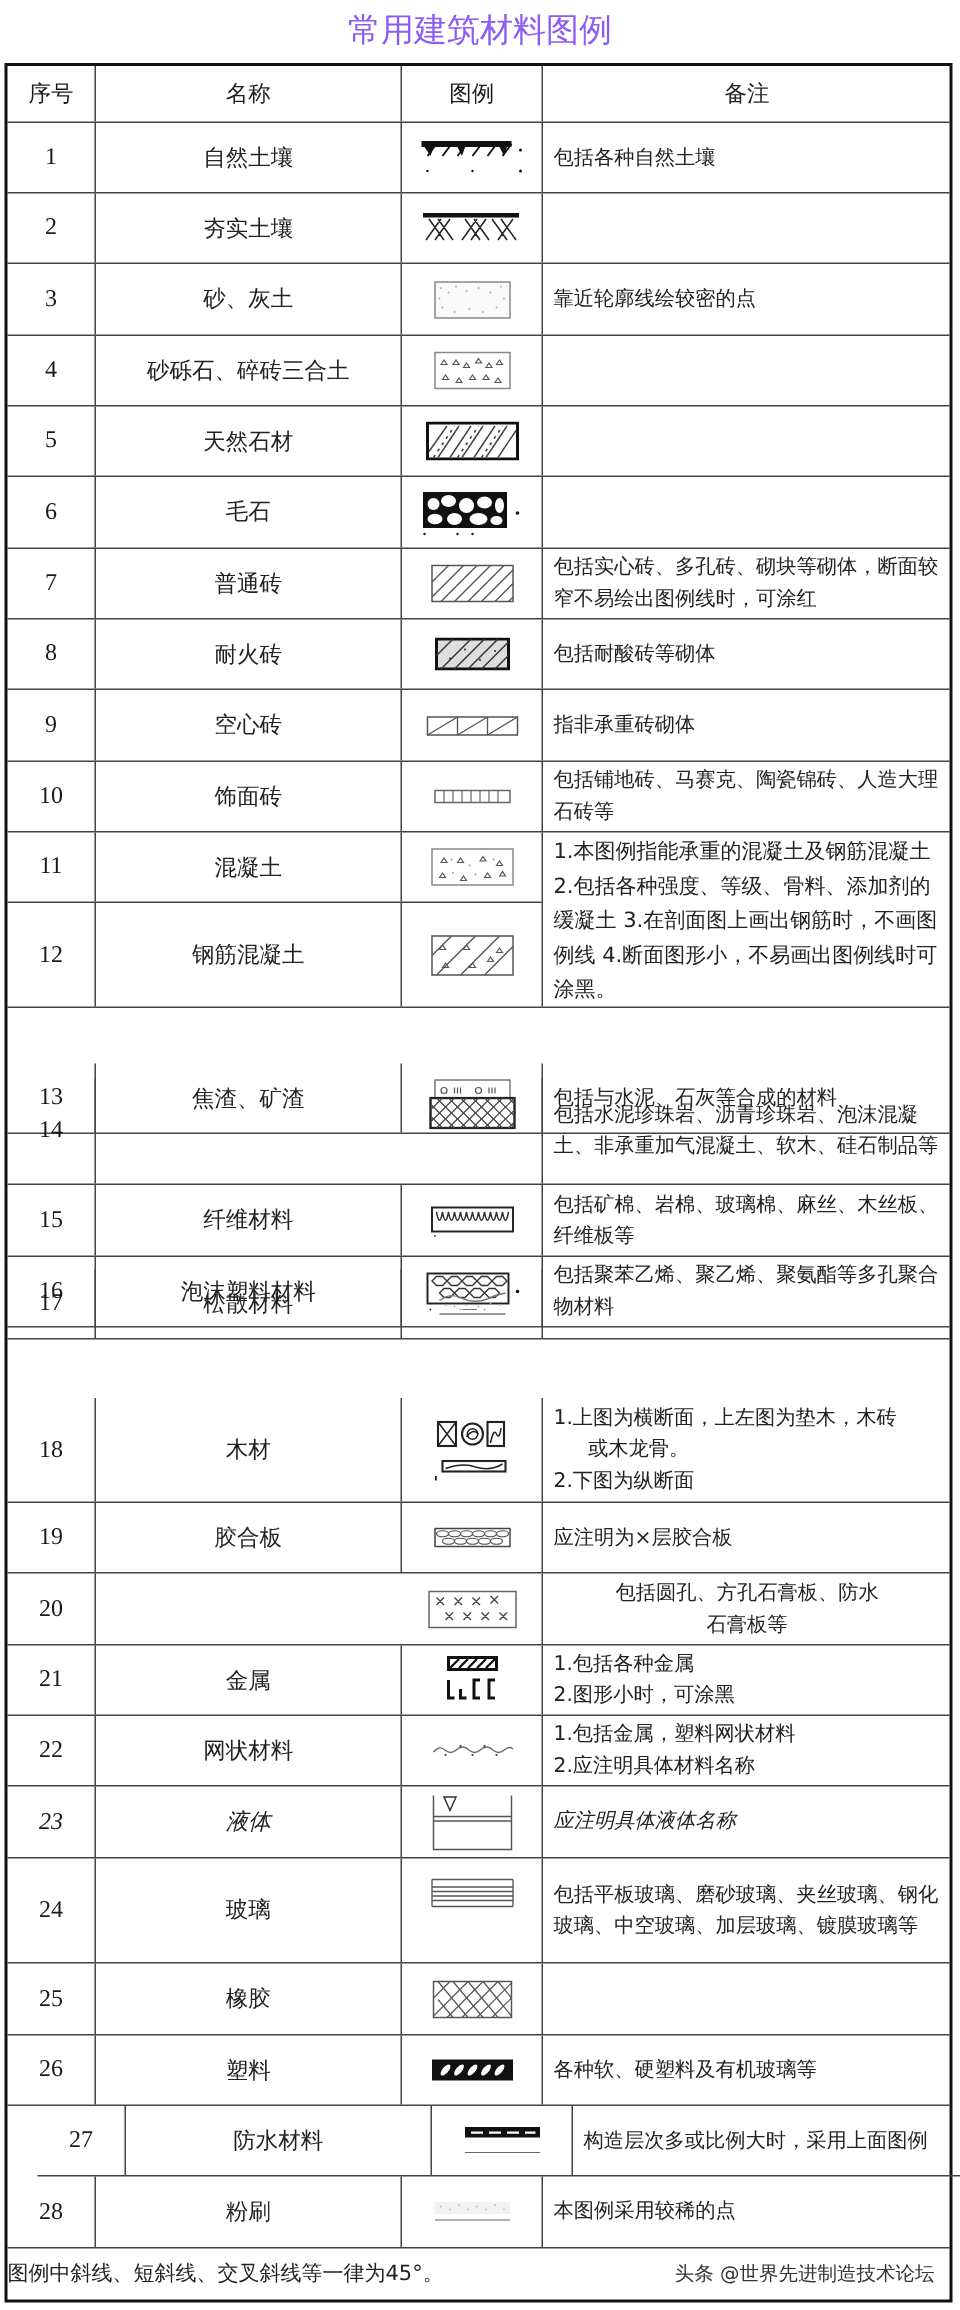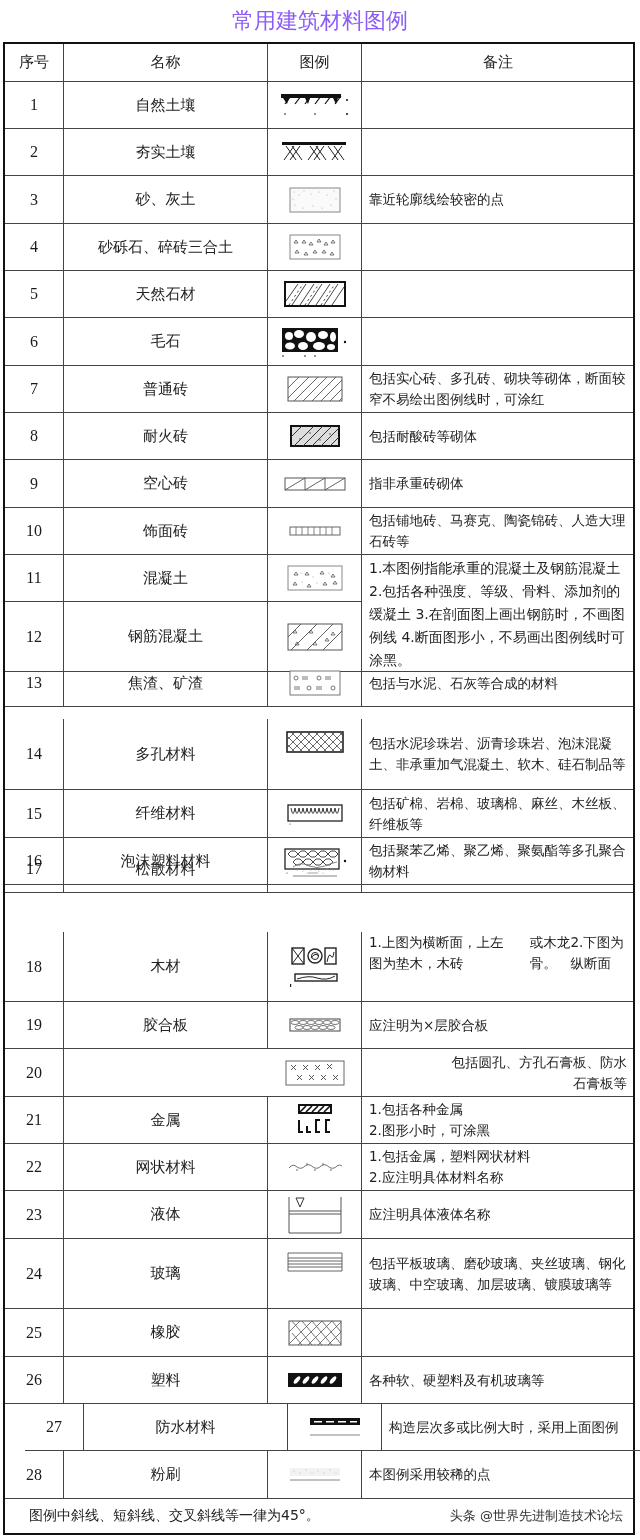--- a/index.html
+++ b/index.html
@@ -17,21 +17,21 @@
   .c-leg { left: 263px; width: 94px; justify-content: center; border-right: 1px solid #444; }
   .c-note { left: 357px; width: 271px; padding: 0 6px 0 7px; font-size: 13.5px; line-height: 21px;
             font-family: "DejaVu Sans", sans-serif; color: #222; }
   .hdr .c-no, .hdr .c-name, .hdr .c-leg { font-family: "DejaVu Sans", sans-serif; font-size: 15px; }
   .hdr .c-note { justify-content: center; font-size: 15px; }
   .merged-note { position: absolute; left: 357px; width: 271px; padding: 2px 6px 0 7px; box-sizing: border-box;
                  font-size: 14px; line-height: 23px; font-family: "DejaVu Sans", sans-serif; color: #222;
                  display: flex; align-items: center; border-bottom: 1px solid #444; }
   .footer { position: absolute; left: 0; width: 628px; display: flex; align-items: center;
             font-family: "DejaVu Sans", sans-serif; }
-  .footer .fn { padding-left: 24px; font-size: 14px; color: #222; }
+  .footer .fn { padding-left: 0; font-size: 14px; color: #222; }
   .footer .wm { margin-left: auto; padding-right: 10px; font-size: 13px; color: #333; }
   svg { display: block; }
   .note-indent { padding-left: 1.7em; display: block; }
 </style>
 </head>
 <body>
 
 <div class="title">常用建筑材料图例</div>
 
 <div class="tbl">
@@ -57,20 +57,21 @@
             <line x1="50" y1="14" x2="56" y2="6"></line>
             <line x1="60" y1="14" x2="66" y2="6"></line>
           </g>
         <path d="M8 8 L12 14 L14 8 Z M30 8 L33 14 L35 8Z M58 8 L61 14 L63 8Z" fill="#111"></path>
         <circle cx="72" cy="10" r="1" fill="#111"></circle>
           <circle cx="10" cy="24" r="0.8" fill="#111"></circle>
           <circle cx="40" cy="24" r="0.8" fill="#111"></circle>
           <circle cx="72" cy="24" r="1" fill="#111"></circle>
         </svg>
     </div>
+    <div class="cell c-note">包括各种自然土壤</div>
   </div>
 
   <div class="row" style="top:85px;height:47px;">
     <div class="cell c-no">2</div>
     <div class="cell c-name">夯实土壤</div>
     <div class="cell c-leg">
       <svg width="70" height="24" viewBox="0 0 70 24">
           <rect x="2" y="2" width="64" height="3" fill="#111"></rect>
         <g stroke="#222" stroke-width="1">
             <path d="M4 20 L14 6 M10 20 L20 6 M16 20 L6 6 M22 20 L12 6 M28 20 L38 6 M34 20 L44 6 M40 20 L30 6 M46 20 L36 6 M52 20 L62 6 M58 20 L48 6 M64 20 L54 6"></path>
@@ -265,41 +266,40 @@
           </g>
         <g fill="none" stroke="#555" stroke-width=".8">
             <path d="M6 10 L8 7 L10 10Z M22 10 L24 7 L26 10Z M38 18 L40 15 L42 18Z M8 22 L10 19 L12 22Z M26 22 L28 19 L30 22Z M44 12 L46 9 L48 12Z"></path>
           </g>
         </svg>
     </div>
   </div>
 
   <div class="merged-note" style="top:511px;height:117px;">1.本图例指能承重的混凝土及钢筋混凝土 2.包括各种强度、等级、骨料、添加剂的缓凝土 3.在剖面图上画出钢筋时，不画图例线 4.断面图形小，不易画出图例线时可涂黑。</div>
 
-  <div class="row" style="top:616px;height:47px;">
+  <div class="row" style="top:665px;height:47px;">
     <div class="cell c-no">13</div>
     <div class="cell c-name">焦渣、矿渣</div>
     <div class="cell c-leg">
       <svg width="52" height="26" viewBox="0 0 52 26">
           <rect x="1" y="1" width="50" height="24" fill="#fff" stroke="#777"></rect>
         <g fill="none" stroke="#555" stroke-width=".8">
             <circle cx="7" cy="8" r="2"></circle>
             <circle cx="30" cy="8" r="2"></circle>
             <circle cx="20" cy="18" r="2"></circle>
             <circle cx="44" cy="18" r="2"></circle>
         <path d="M14 6 v4 M16 6 v4 M18 6 v4 M37 6 v4 M39 6 v4 M41 6 v4 M6 16 v4 M8 16 v4 M10 16 v4 M28 16 v4 M30 16 v4 M32 16 v4"></path>
           </g>
         </svg>
     </div>
     <div class="cell c-note">包括与水泥、石灰等合成的材料</div>
   </div>
 
   <div class="row" style="top:675px;height:71px;">
     <div class="cell c-no">14</div>
-    <div class="cell c-name">多孔材料</div>
     <div class="cell c-leg" style="align-items:flex-start;padding-top:12px;">
       <svg width="58" height="22" viewBox="0 0 58 22">
           <rect x="1" y="1" width="56" height="20" fill="#fff" stroke="#222" stroke-width="1.6"></rect>
         <g stroke="#444" stroke-width=".8">
             <path d="M1 9 L9 1 M1 17 L17 1 M5 21 L25 1 M13 21 L33 1 M21 21 L41 1 M29 21 L49 1 M37 21 L57 1 M45 21 L57 9 M53 21 L57 17"></path>
             <path d="M1 13 L9 21 M1 5 L17 21 M5 1 L25 21 M13 1 L33 21 M21 1 L41 21 M29 1 L49 21 M37 1 L57 21 M45 1 L57 13 M53 1 L57 5"></path>
           </g>
         </svg>
     </div>
     <div class="cell c-note">包括水泥珍珠岩、沥青珍珠岩、泡沫混凝土、非承重加气混凝土、软木、硅石制品等</div>
@@ -367,21 +367,21 @@
         <circle cx="28" cy="14" r="7" fill="#fff" stroke="#222" stroke-width="1.4"></circle>
           <circle cx="28" cy="14" r="3.5" fill="none" stroke="#222"></circle>
           <path d="M24 16 Q28 10 32 14" stroke="#222" fill="none"></path>
         <rect x="38" y="6" width="11" height="16" fill="#fff" stroke="#222" stroke-width="1.4"></rect>
           <path d="M40 20 Q42 10 44 14 Q46 18 47 10" stroke="#222" fill="none"></path>
         <rect x="8" y="32" width="42" height="7" fill="#fff" stroke="#222" stroke-width="1.4"></rect>
           <path d="M10 37 Q22 33 30 36 Q40 39 48 34" stroke="#222" fill="none"></path>
         <rect x="3" y="42" width="1.2" height="3" fill="#222"></rect>
         </svg>
     </div>
-    <div class="cell c-note" style="flex-direction:row;align-items:flex-start;justify-content:center;">
+    <div class="cell c-note" style="flex-direction:column;align-items:flex-start;justify-content:center;">
       <span>1.上图为横断面，上左图为垫木，木砖</span>
       <span class="note-indent">或木龙骨。</span>
       <span>2.下图为纵断面</span>
     </div>
   </div>
 
   <div class="row" style="top:958px;height:47px;">
     <div class="cell c-no">19</div>
     <div class="cell c-name">胶合板</div>
     <div class="cell c-leg">
@@ -408,21 +408,21 @@
   <div class="row" style="top:1005px;height:48px;">
     <div class="cell c-no">20</div>
     <div class="cell c-leg">
       <svg width="60" height="26" viewBox="0 0 60 26">
           <rect x="1" y="1" width="58" height="24" fill="#fff" stroke="#666"></rect>
         <g stroke="#444" stroke-width=".9">
             <path d="M6 5 l5 5 m0 -5 l-5 5 M18 5 l5 5 m0 -5 l-5 5 M30 5 l5 5 m0 -5 l-5 5 M42 4 l5 5 m0 -5 l-5 5 M12 15 l5 5 m0 -5 l-5 5 M24 15 l5 5 m0 -5 l-5 5 M36 15 l5 5 m0 -5 l-5 5 M48 15 l5 5 m0 -5 l-5 5"></path>
           </g>
         </svg>
     </div>
-    <div class="cell c-note" style="flex-direction:column;align-items:flex-end;justify-content:center;">
+    <div class="cell c-note" style="flex-direction:column;align-items:center;justify-content:center;">
       <span>包括圆孔、方孔石膏板、防水</span>
       <span>石膏板等</span>
     </div>
   </div>
 
   <div class="row" style="top:1053px;height:47px;">
     <div class="cell c-no">21</div>
     <div class="cell c-name">金属</div>
     <div class="cell c-leg">
       <svg width="50" height="36" viewBox="0 0 50 36">
@@ -459,21 +459,21 @@
             <circle cx="44" cy="10" r=".7"></circle>
           </g>
         </svg>
     </div>
     <div class="cell c-note" style="flex-direction:column;align-items:flex-start;justify-content:center;">
       <span>1.包括金属，塑料网状材料</span>
       <span>2.应注明具体材料名称</span>
     </div>
   </div>
 
-  <div class="row" style="top:1147px;height:48px;">
+  <div class="row" style="top:1147px;height:48px;font-style:italic;">
     <div class="cell c-no">23</div>
     <div class="cell c-name">液体</div>
     <div class="cell c-leg">
       <svg width="56" height="40" viewBox="0 0 56 40">
           <path d="M2 2 V38 H54 V2" fill="none" stroke="#555" stroke-width="1"></path>
         <line x1="2" y1="16" x2="54" y2="16" stroke="#555"></line>
           <line x1="2" y1="19" x2="54" y2="19" stroke="#555"></line>
         <path d="M9 3 L17 3 L13 12 Z" fill="#fff" stroke="#333" stroke-width="1"></path>
         </svg>
     </div>

